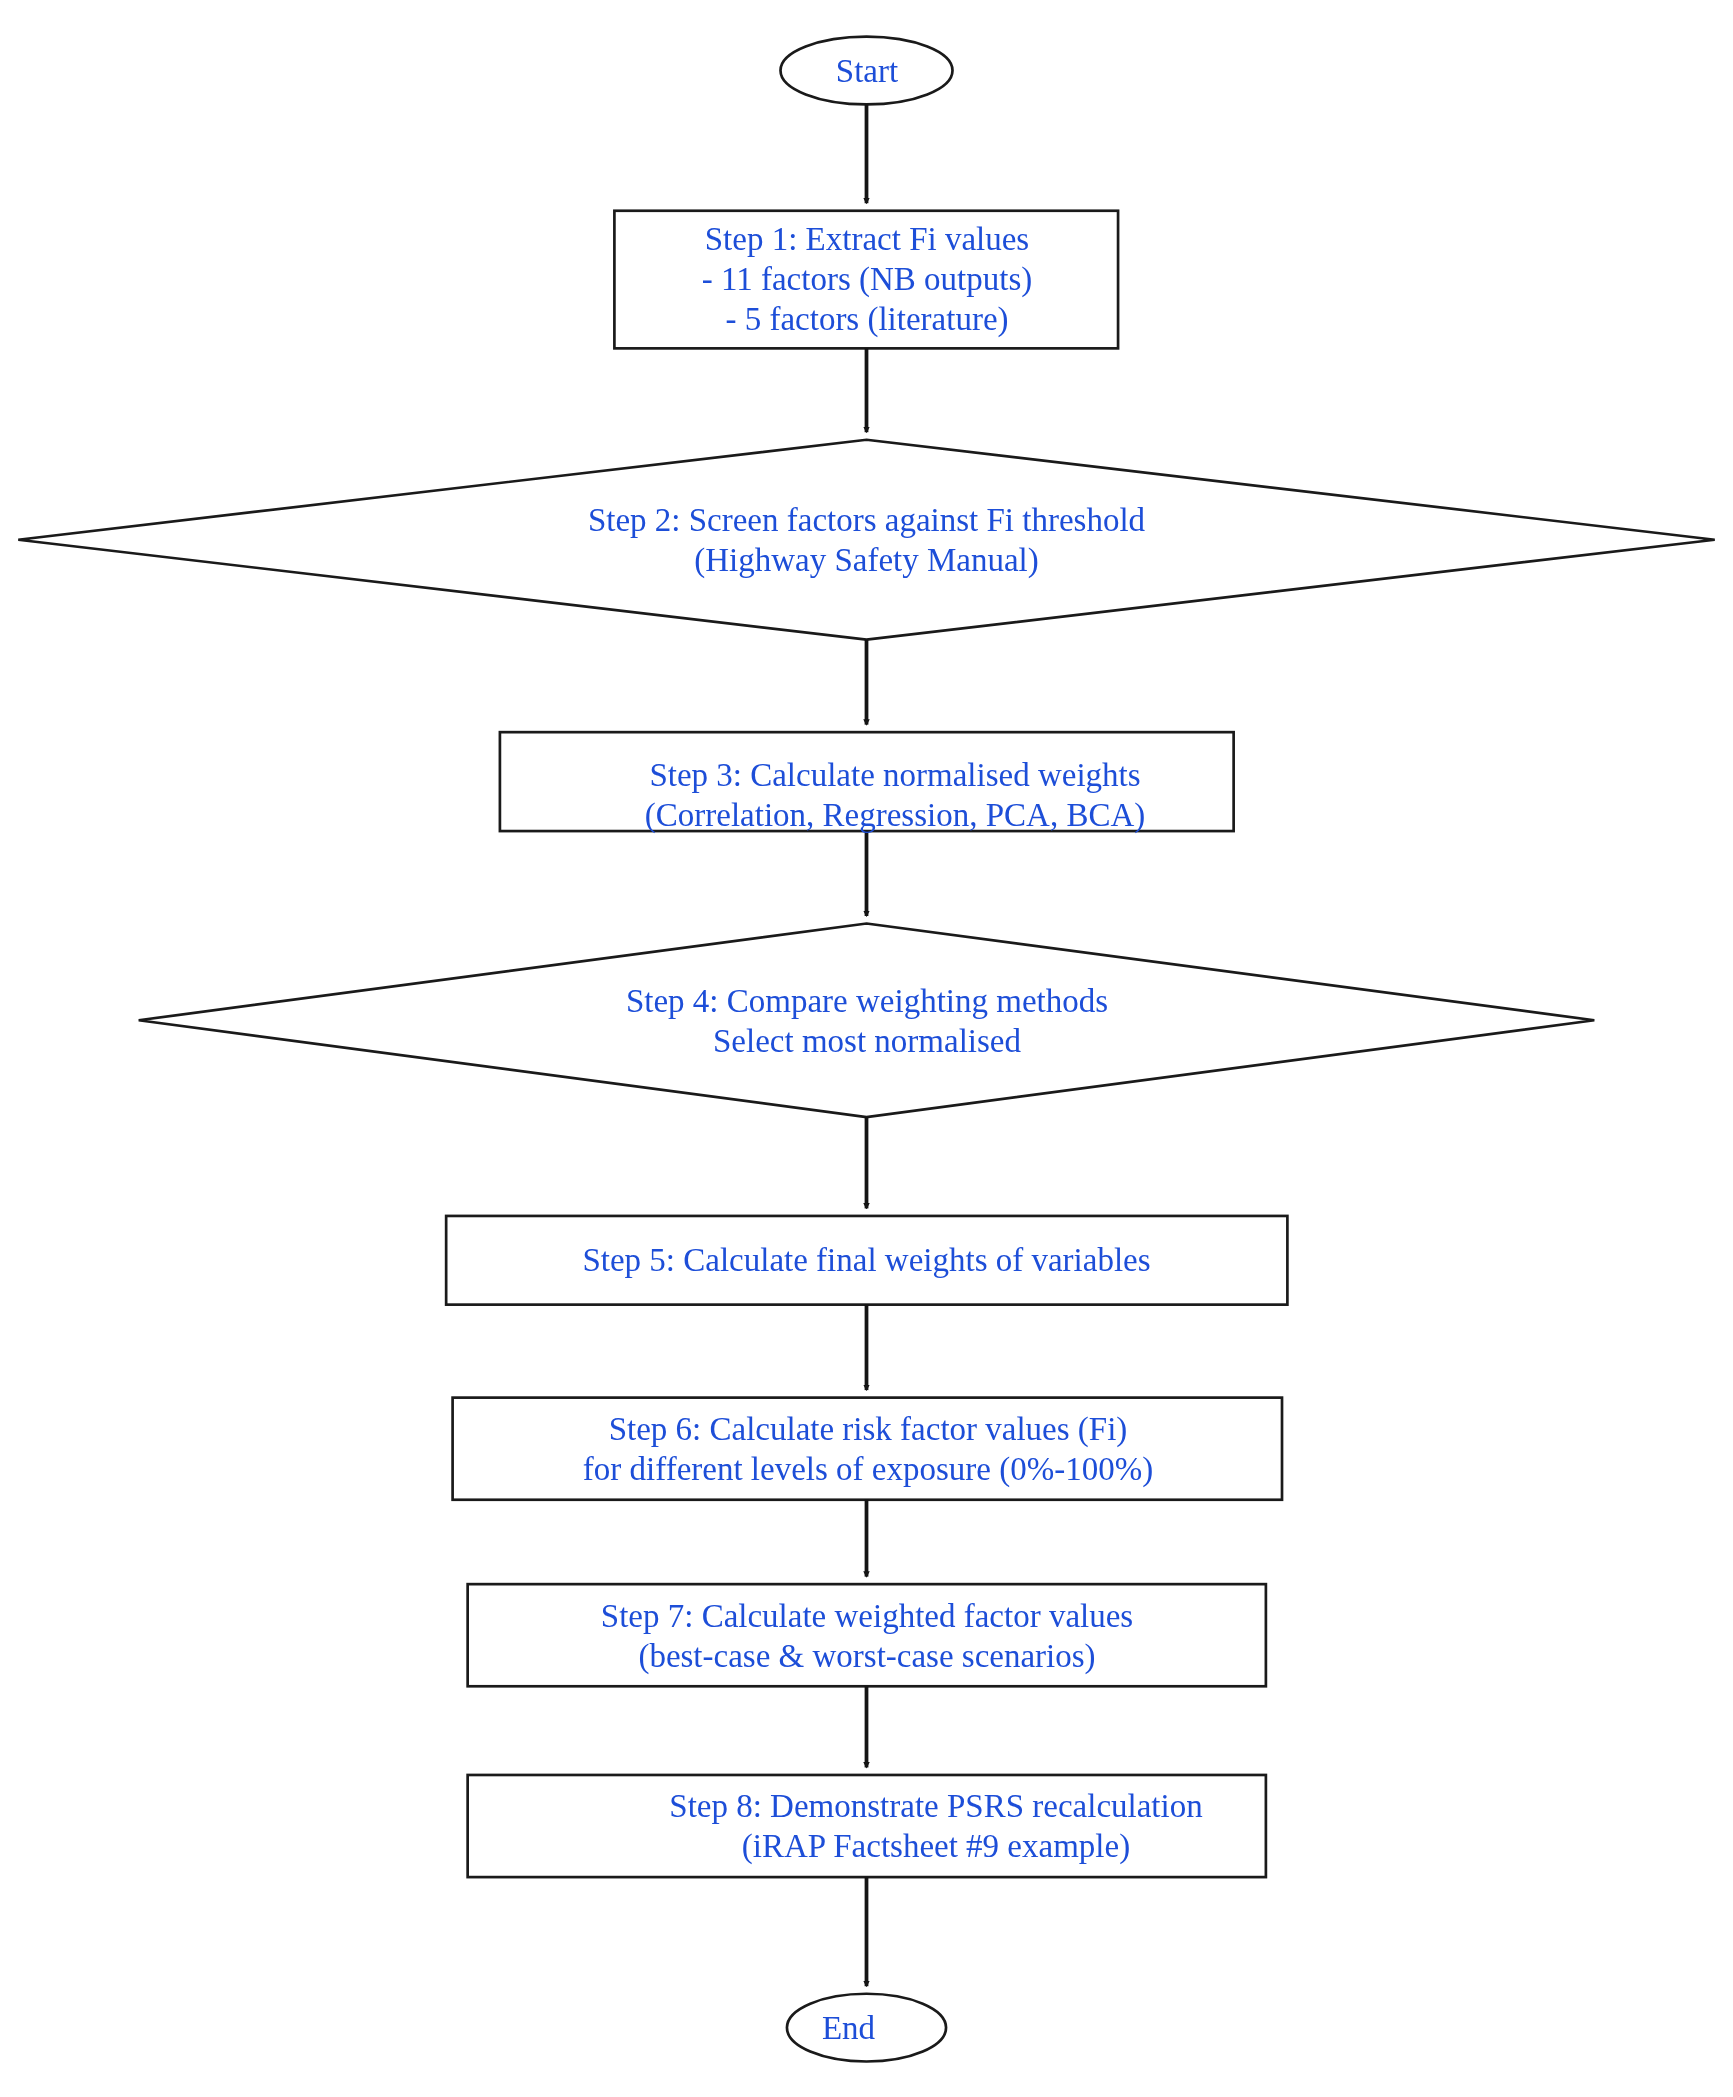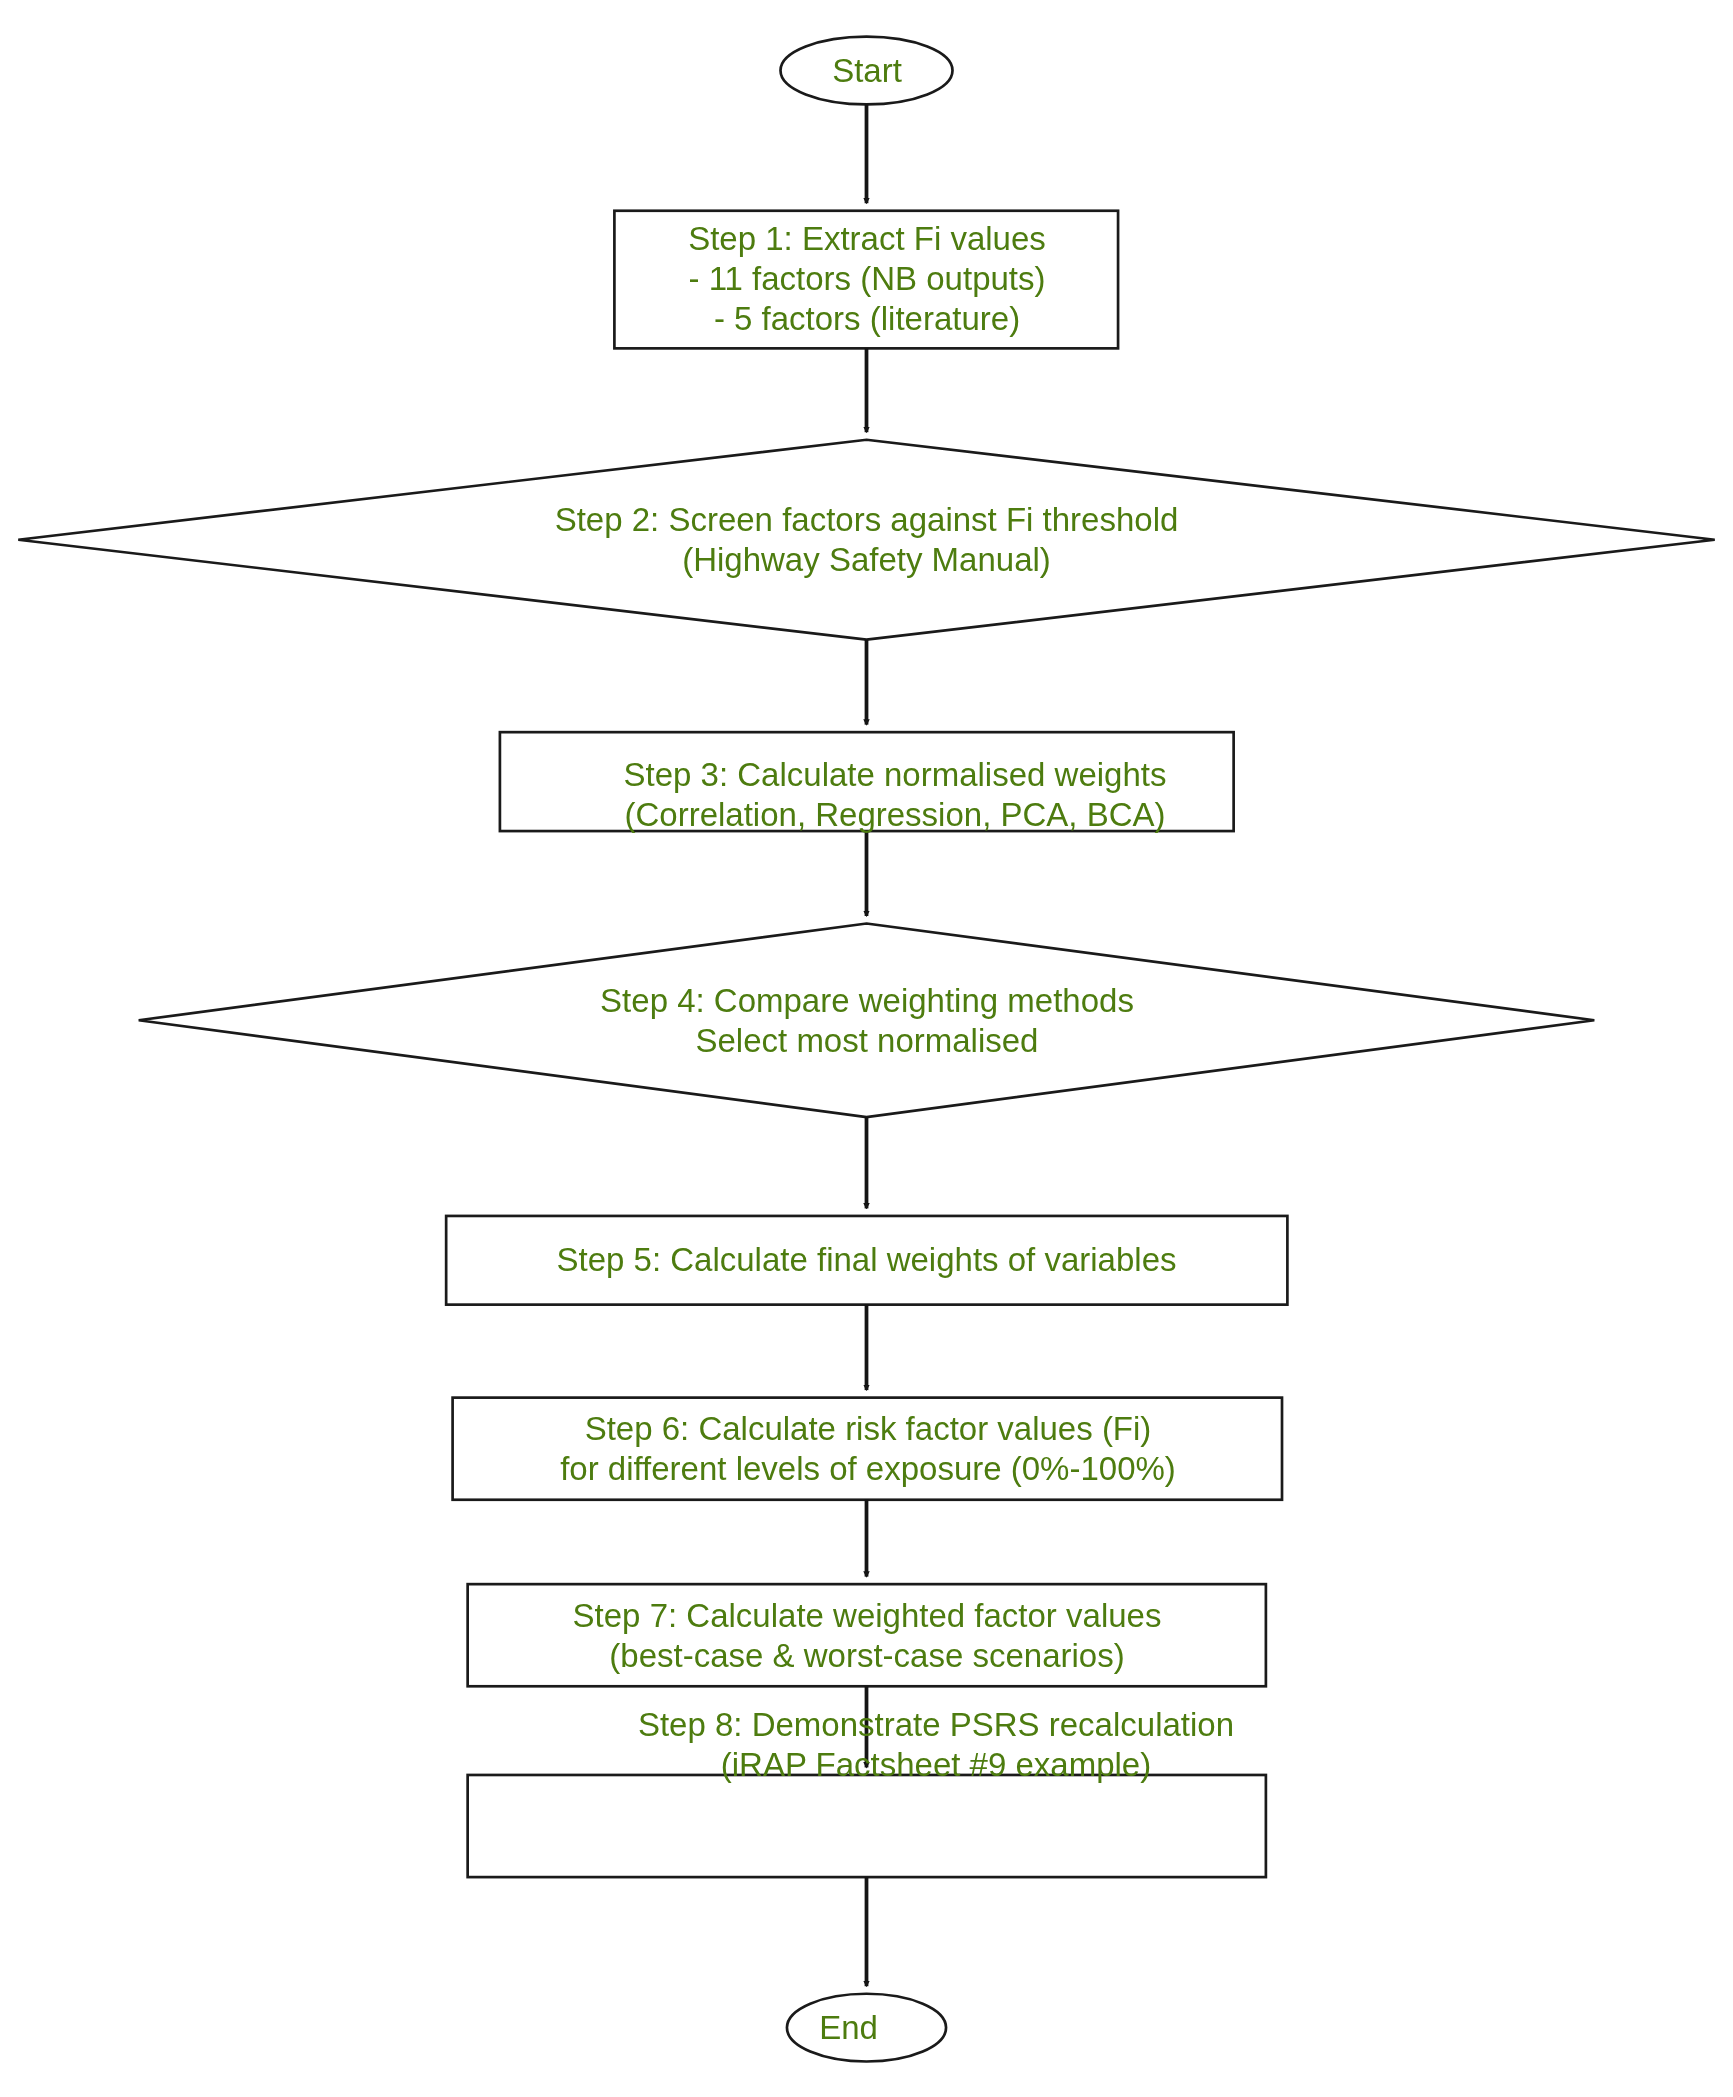--- a/index.html
+++ b/index.html
@@ -25,22 +25,22 @@
     width: 1733px;
     height: 2097px;
   }
   .node-label {
     position: absolute;
     display: flex;
     flex-direction: column;
     align-items: center;
     justify-content: center;
     text-align: center;
-    font-family: Liberation Sans, sans-serif;
-    color: #4d7c0f;
+    font-family: Liberation Serif, serif;
+    color: #1d4ed8;
     line-height: 1.22;
     white-space: pre;
     pointer-events: none;
   }
   .node-label .line { display: block; }
   .terminal-label { font-size: 33px; }
   .process-label  { font-size: 33px; }
   .decision-label { font-size: 33px; }
 </style>
 </head>
@@ -123,21 +123,21 @@
   <div class="node-label process-label" style="left:453px; top:1398px; width:830px; height:102px;">
     <span class="line">Step 6: Calculate risk factor values (Fi)</span>
     <span class="line">for different levels of exposure (0%-100%)</span>
   </div>
 
   <div class="node-label process-label" style="left:468px; top:1585px; width:798px; height:102px;">
     <span class="line">Step 7: Calculate weighted factor values</span>
     <span class="line">(best-case &amp; worst-case scenarios)</span>
   </div>
 
-  <div class="node-label process-label" style="left:468px; top:1694px; width:936px; height:102px;">
+  <div class="node-label process-label" style="left:468px; top:1775px; width:936px; height:102px;">
     <span class="line">Step 8: Demonstrate PSRS recalculation</span>
     <span class="line">(iRAP Factsheet #9 example)</span>
   </div>
 
   <div class="node-label terminal-label" style="left:769px; top:1994px; width:159px; height:68px;">
     <span class="line">End</span>
   </div>
 
 </div>
 

